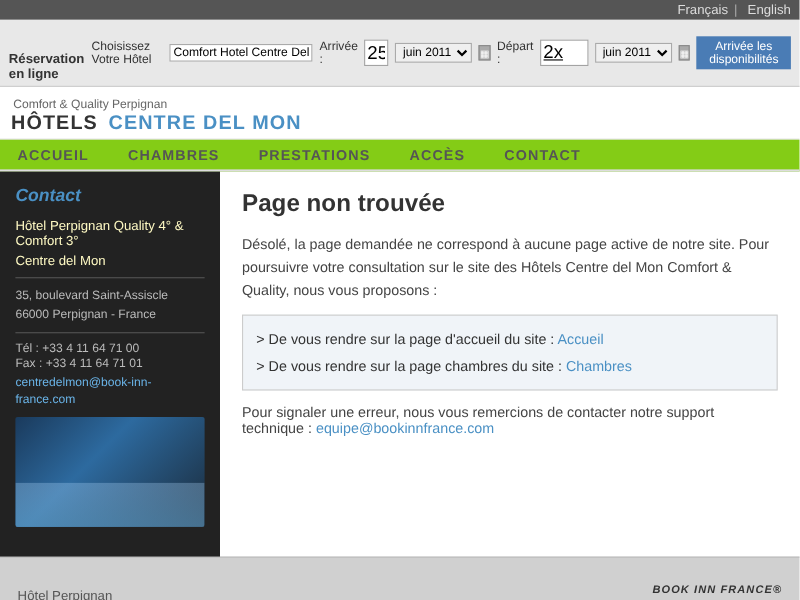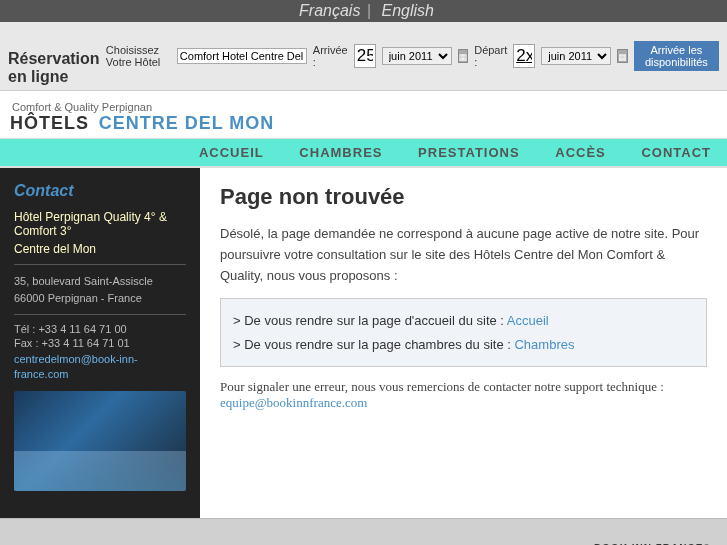--- a/index.html
+++ b/index.html
@@ -1,40 +1,39 @@
 <!DOCTYPE html>
 <html><head>
   <meta charset="utf-8">
   <style>
     * { margin: 0; padding: 0; box-sizing: border-box; }
     body { font-family: Arial, sans-serif; font-size: 13px; color: #333; background: #fff; width: 727px; min-height: 545px; overflow-x: hidden; }
 
     
     #lang-bar {
       background: #555;
-      text-align: center;
+      text-align: right;
       padding: 2px 8px;
-      font-size: 16px;
+      font-size: 12px;
       color: #ddd;
-      font-style: italic;
     }
     #lang-bar a { color: #ddd; text-decoration: none; margin-left: 6px; }
     #lang-bar span { color: #aaa; margin-left: 2px; }
 
     
     #reservation-bar {
       background: #e8e8e8;
       border-bottom: 1px solid #ccc;
       padding: 4px 8px;
       display: flex;
       align-items: center;
       gap: 6px;
       font-size: 11px;
     }
-    #reservation-bar .res-label { font-weight: bold; color: #333; font-size: 16px; margin-top: 24px; }
+    #reservation-bar .res-label { font-weight: bold; color: #333; font-size: 12px; margin-top: 24px; }
     #reservation-bar .hotel-select { font-size: 11px; border: 1px solid #aaa; padding: 1px 2px; }
     #reservation-bar .res-field { font-size: 11px; }
     #reservation-bar select, #reservation-bar input { font-size: 17px; border: 1px solid #a3a3a3; padding: 1px 2px; }
     #reservation-bar .verify-btn {
       background: #4a7cb5;
       color: #fff;
       border: none;
       padding: 3px 8px;
       font-size: 11px;
       cursor: pointer;
@@ -59,23 +58,23 @@
       padding: 8px 10px 4px 10px;
       border-bottom: 1px solid #ddd;
     }
     #logo-area { flex: 0 0 auto; }
     #logo-hotels { font-size: 18px; font-weight: bold; color: #333; letter-spacing: 1px; }
     #logo-centre { font-size: 18px; font-weight: bold; color: #4a90c4; letter-spacing: 1px; margin-left: 6px; }
     #logo-sub { font-size: 11px; color: #666; margin-top: 2px; margin-left: 2px; }
 
     
     #main-nav {
-      background: #5eead4;
+      background: #84cc16;
       border-bottom: 2px solid #ddd;
-      text-align: right;
+      text-align: left;
       padding: 6px 0;
     }
     #main-nav a {
       display: inline-block;
       margin: 0 16px;
       font-size: 13px;
       font-weight: bold;
       color: #555;
       text-decoration: none;
       letter-spacing: 1px;
@@ -147,21 +146,21 @@
     }
     #suggestions-box {
       background: #f0f4f8;
       border: 1px solid #ccc;
       padding: 10px 12px;
       margin: 12px 0;
       font-size: 13px;
       line-height: 1.8;
     }
     #suggestions-box a { color: #4a90c4; text-decoration: none; }
-    .support-line { font-size: 13px; color: #444; margin-top: 10px; font-family: Liberation Serif, serif; }
+    .support-line { font-size: 13px; color: #444; margin-top: 10px; }
     .support-line a { color: #4a90c4; text-decoration: none; }
 
     
     #footer {
       background: #d0d0d0;
       border-top: 1px solid #bbb;
       padding: 24px 16px;
       display: flex;
       align-items: center;
       justify-content: space-between;
@@ -190,21 +189,21 @@
   <span class="res-label">Réservation en ligne</span>
   <span class="res-field">Choisissez Votre Hôtel</span>
   <input type="text" class="hotel-select" style="width: 130px;" value="Comfort Hotel Centre Del Mo">
   <span class="res-field">Arrivée :</span>
   <input type="text" style="width: 22px;" value="25">
   <select style="font-size:11px; border:1px solid #aaa;">
     <option>juin 2011</option>
   </select>
   <span class="cal-icon">▦</span>
   <span class="res-field">Départ :</span>
-  <input type="text" style="width: 22px; text-decoration: underline;" value="2x">
+  <input type="text" style="width: 44px; text-decoration: underline;" value="2x">
   <select style="font-size:11px; border:1px solid #aaa;">
     <option>juin 2011</option>
   </select>
   <span class="cal-icon">▦</span>
   <button class="verify-btn">Arrivée les disponibilités</button>
 </div>
 
 <div id="header">
   <div id="logo-area">
     <div id="logo-sub">Comfort &amp; Quality Perpignan</div>

